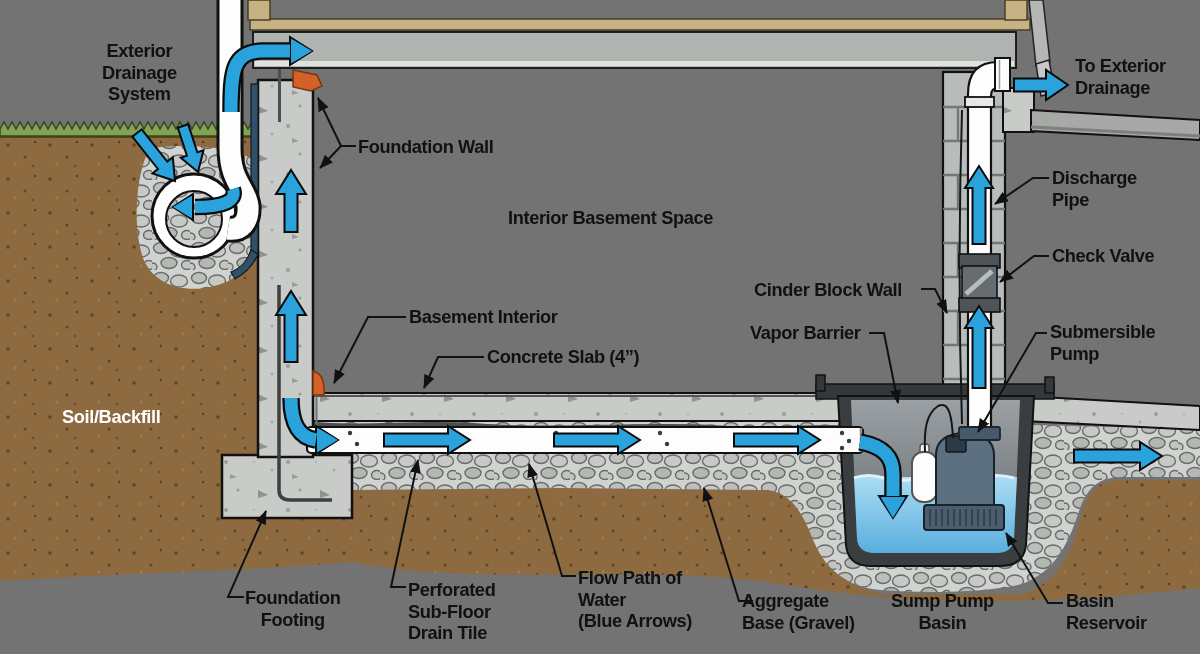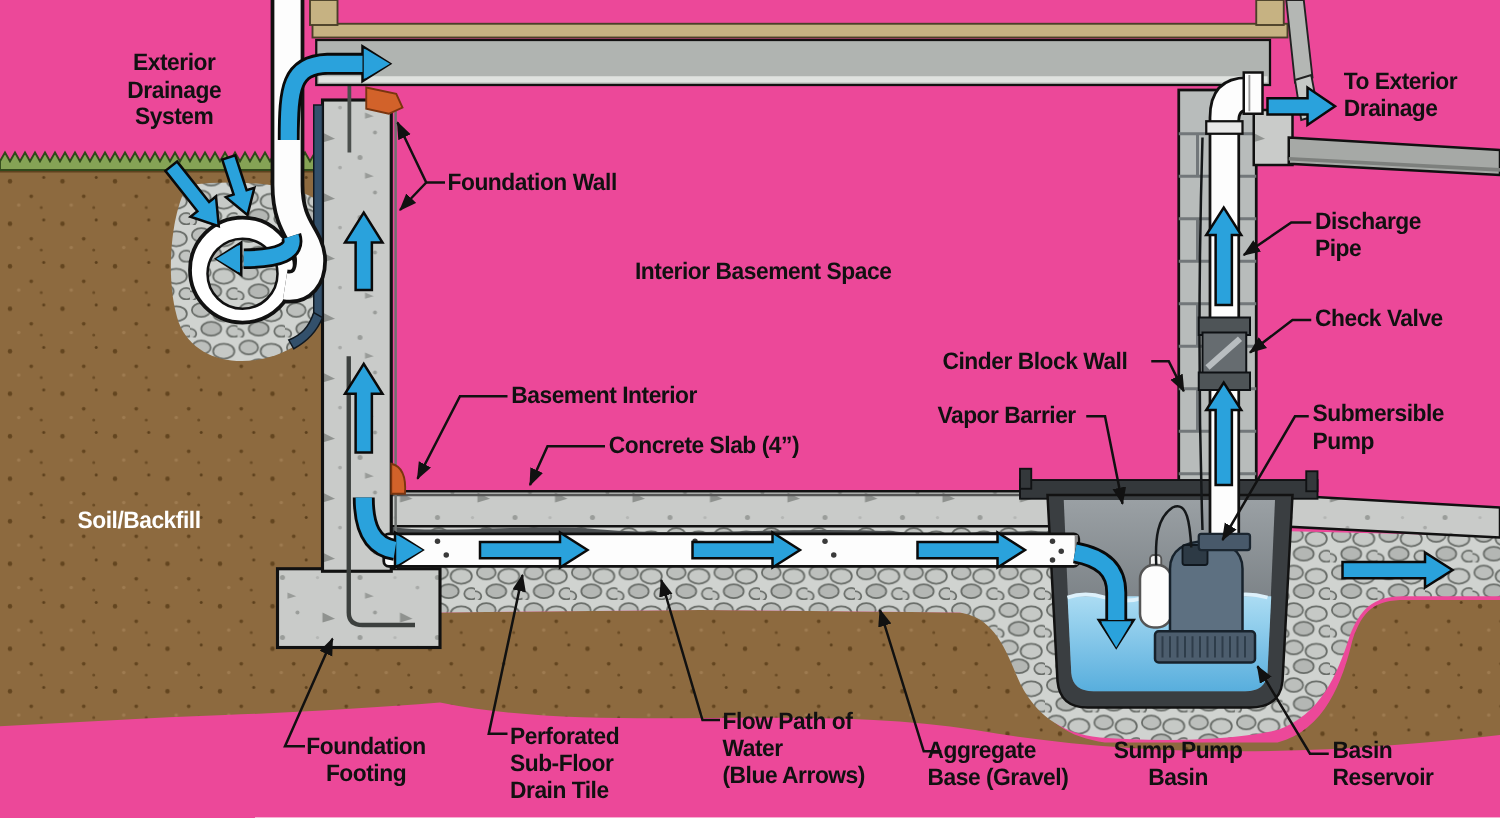--- a/index.html
+++ b/index.html
@@ -1,16 +1,16 @@
 <!DOCTYPE html>
 <html><head>
 <meta charset="utf-8">
 <style>
   html,body{margin:0;padding:0;background:#ffffff;}
-  #stage{position:relative;width:1200px;height:654px;background:#ec4899;overflow:hidden;
+  #stage{position:relative;width:1200px;height:654px;background:#737373;overflow:hidden;
          font-family:"Liberation Sans","DejaVu Sans",sans-serif;}
   #scene{position:absolute;left:0;top:0;}
   .lbl{position:absolute;font-weight:bold;font-size:19px;line-height:21.5px;letter-spacing:-0.4px;
        color:#111;white-space:pre-line;transform:scaleX(0.96);transform-origin:left top;}
   .lbl.center{text-align:center;}
   .lbl.white{color:#ffffff;}
 </style>
 </head>
 <body>
 

